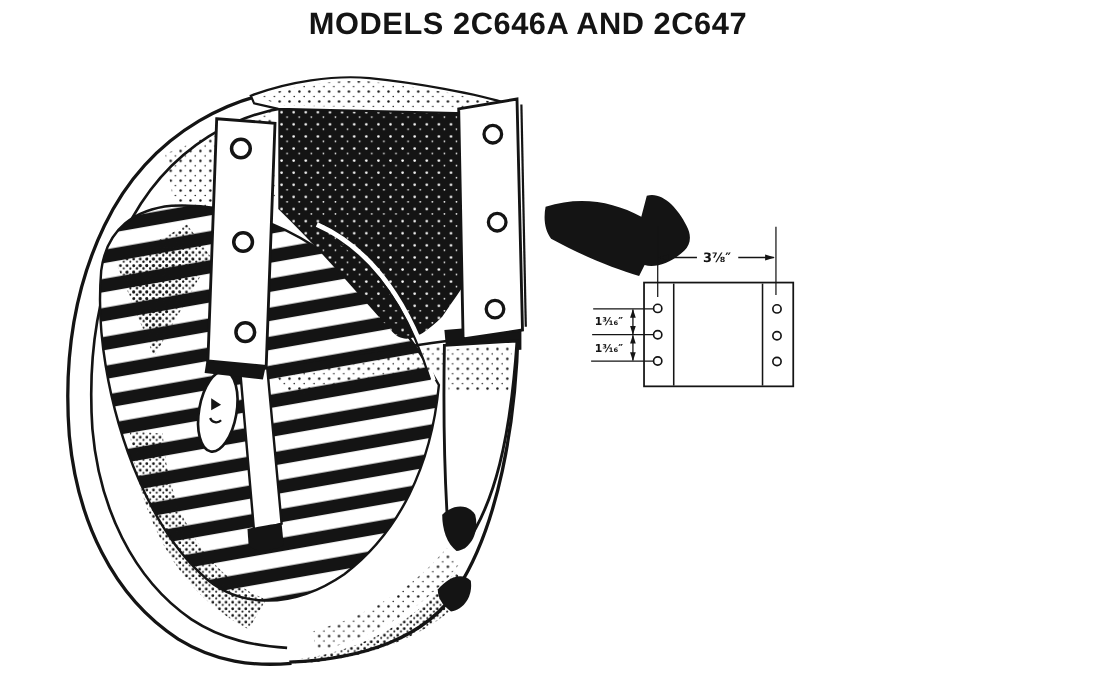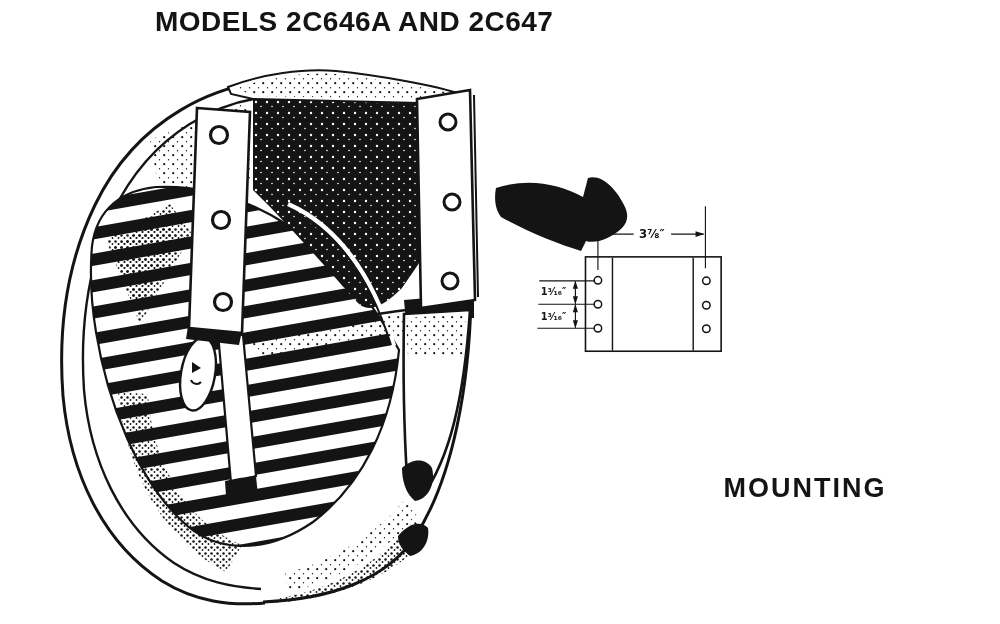--- a/index.html
+++ b/index.html
@@ -1,18 +1,18 @@
 <!DOCTYPE html>
 <html><head>
 <meta charset="utf-8">
 <style>
   html,body{margin:0;padding:0;background:#ffffff;}
   .canvas{position:relative;width:1000px;height:624px;background:#ffffff;overflow:hidden;
           font-family:"Liberation Sans",sans-serif;color:#141414;}
-  .title{position:absolute;left:155px;top:6px;width:650px;
+  .title{position:absolute;left:155px;top:6px;width:650px;text-align:center;
          font-weight:bold;font-size:28px;letter-spacing:.5px;white-space:nowrap;}
   .caption{position:absolute;left:650px;top:473px;width:310px;text-align:center;
            font-weight:bold;font-size:27px;line-height:31px;letter-spacing:2px;}
   .caption div{white-space:nowrap;}
   svg{position:absolute;display:block;}
   #blower-svg{left:30px;top:55px;}
   #dims-svg{left:520px;top:140px;}
   .ink{stroke:#141414;fill:none;}
   .dim-label{font-family:"DejaVu Sans",sans-serif;font-weight:bold;font-size:21px;fill:#141414;}
   .dim-label-lg{font-family:"DejaVu Sans",sans-serif;font-weight:bold;font-size:25px;fill:#141414;}
@@ -158,16 +158,15 @@
         <circle cx="686" cy="365" r="8" fill="#ffffff" stroke="#141414" stroke-width="3.2"></circle>
         <circle cx="686" cy="416" r="8" fill="#ffffff" stroke="#141414" stroke-width="3.2"></circle>
         <circle cx="917" cy="315" r="8" fill="#ffffff" stroke="#141414" stroke-width="3.2"></circle>
         <circle cx="917" cy="367" r="8" fill="#ffffff" stroke="#141414" stroke-width="3.2"></circle>
         <circle cx="917" cy="417" r="8" fill="#ffffff" stroke="#141414" stroke-width="3.2"></circle>
       </g>
     </g>
   </svg>
 
   <div class="caption">
-    <div>MOUNTING</div>
   </div>
 
 </div>
 
 </body></html>

